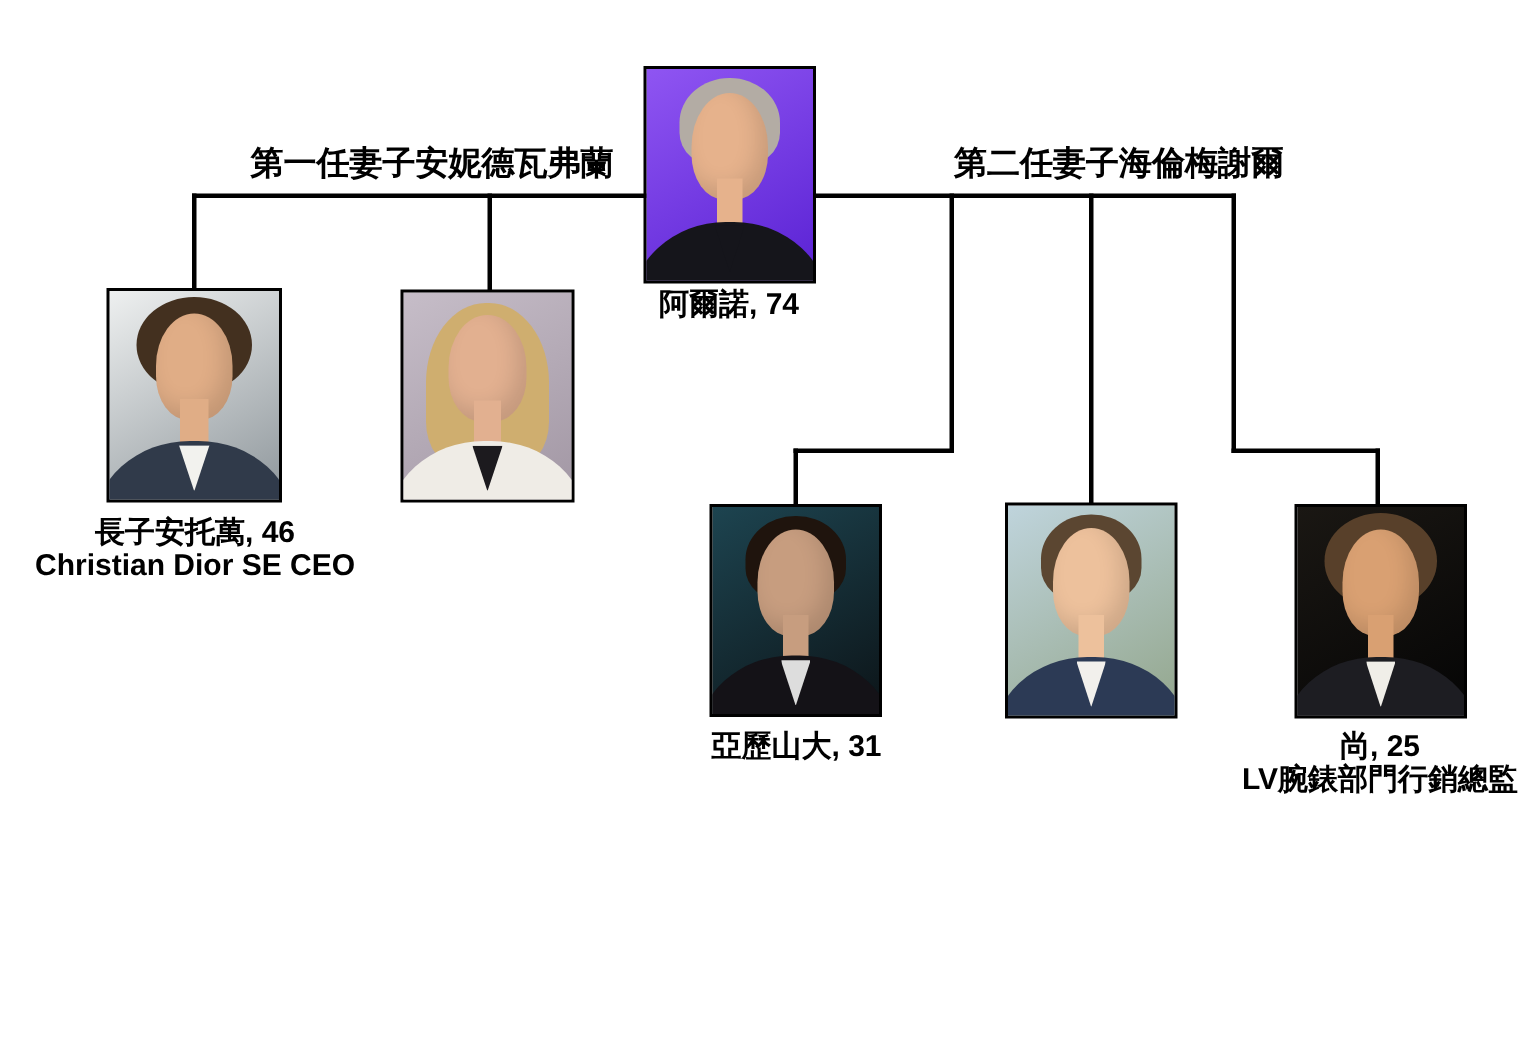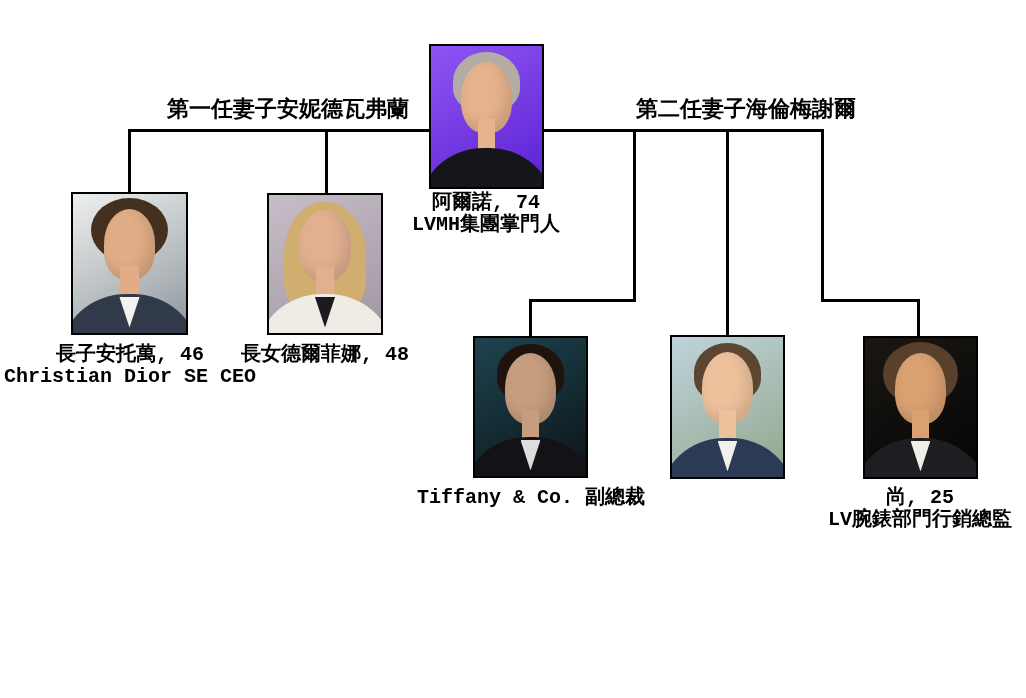--- a/index.html
+++ b/index.html
@@ -21,21 +21,20 @@
     font-weight:700; font-size:22px; line-height:24px;
     white-space:nowrap;
   }
   .caption {
     position:absolute; width:320px;
     text-align:center; color:#000;
   }
   .cap-name, .cap-role {
     font-weight:700; font-size:20px; line-height:22px;
     white-space:nowrap;
-    font-family:Liberation Mono, monospace;
   }
 
   .portrait {
     position:absolute;
     border:2px solid #000;
     box-sizing:border-box;
     overflow:hidden;
     background:linear-gradient(150deg, var(--bg1), var(--bg2));
   }
   .p-hair {
@@ -95,21 +94,20 @@
 
   <div class="portrait" style="left: 429px; top: 44px; width: 115px; height: 145px; --bg1: #8f55f2; --bg2: #5a22d4; --hair: #b3aca4; --skin: #e6b28c; --jacket: #15151b; --shirt: #15151b;">
     <div class="p-hair"></div>
     <div class="p-face"></div>
     <div class="p-neck"></div>
     <div class="p-torso"></div>
     <div class="p-shirt"></div>
   </div>
   <div class="caption" style="left:326px; top:192px;">
     <div class="cap-name">阿爾諾, 74</div>
-    <div class="cap-role">LVMH集團掌門人</div>
   </div>
 
   <div class="portrait hair-bushy" style="left: 71px; top: 192px; width: 117px; height: 143px; --bg1: #eef0f0; --bg2: #8f979c; --hair: #43301f; --skin: #e0ad86; --jacket: #303a4a; --shirt: #f2f2ee;">
     <div class="p-hair"></div>
     <div class="p-face"></div>
     <div class="p-neck"></div>
     <div class="p-torso"></div>
     <div class="p-shirt"></div>
   </div>
   <div class="caption" style="left:-30px; top:344px;">
@@ -118,32 +116,31 @@
   </div>
 
   <div class="portrait hair-long" style="left: 267px; top: 193px; width: 116px; height: 142px; --bg1: #c6bdc8; --bg2: #a297a4; --hair: #cfae6f; --skin: #e2b090; --jacket: #efece6; --shirt: #1c1a1e;">
     <div class="p-hair"></div>
     <div class="p-face"></div>
     <div class="p-neck"></div>
     <div class="p-torso"></div>
     <div class="p-shirt"></div>
   </div>
   <div class="caption" style="left:165px; top:344px;">
-    <div class="cap-name">長女德爾菲娜, 48</div>
   </div>
 
   <div class="portrait" style="left: 473px; top: 336px; width: 115px; height: 142px; --bg1: #1d4450; --bg2: #0c1418; --hair: #1f140d; --skin: #c79d7f; --jacket: #141217; --shirt: #dddddd;">
     <div class="p-hair"></div>
     <div class="p-face"></div>
     <div class="p-neck"></div>
     <div class="p-torso"></div>
     <div class="p-shirt"></div>
   </div>
   <div class="caption" style="left:371px; top:487px;">
-    <div class="cap-role">Tiffany &amp; Co. 副總裁</div>
+    <div class="cap-name">亞歷山大, 31</div>
   </div>
 
   <div class="portrait" style="left: 670px; top: 335px; width: 115px; height: 144px; --bg1: #bfd4dc; --bg2: #93a68c; --hair: #5b4631; --skin: #edc19c; --jacket: #2c3a55; --shirt: #f2f0ec;">
     <div class="p-hair"></div>
     <div class="p-face"></div>
     <div class="p-neck"></div>
     <div class="p-torso"></div>
     <div class="p-shirt"></div>
   </div>
 

